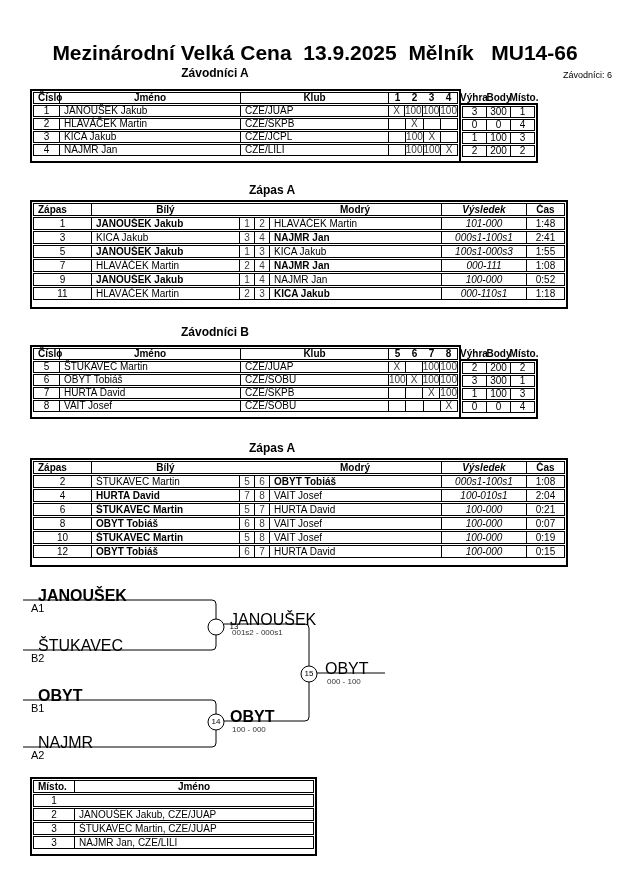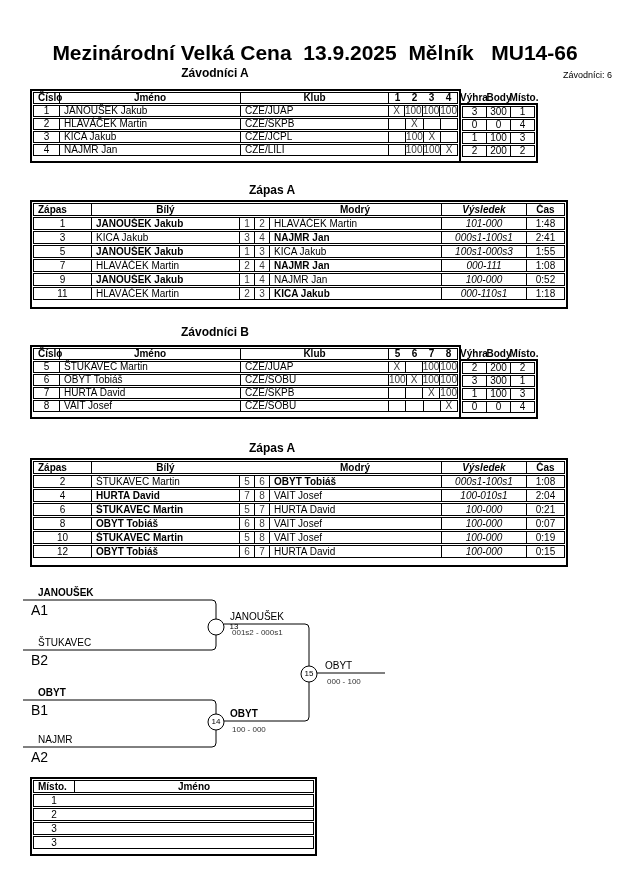--- a/index.html
+++ b/index.html
@@ -38,22 +38,22 @@
   .w-vysl{width:85px;font-style:italic;}
   .w-cas{flex:1;}
   
   .w-r{flex:1;}
   .rlbl{position:absolute;transform:translateX(-50%);font-size:10px;font-weight:bold;white-space:nowrap;}
   
   .w-misto{width:40px;}
   .w-nm{flex:1;}
   
   .bk-svg{position:absolute;left:0;top:580px;}
-  .bk-name{position:absolute;font-size:10px;white-space:nowrap;}
-  .bk-seed{position:absolute;font-size:14px;white-space:nowrap;}
+  .bk-name{position:absolute;font-size:16px;white-space:nowrap;}
+  .bk-seed{position:absolute;font-size:11px;white-space:nowrap;}
   .bk-score{position:absolute;font-size:8px;color:#333;white-space:nowrap;}
   .bk-num{position:absolute;transform:translate(-50%,-50%);font-size:8px;line-height:8px;}
 </style>
 </head>
 <body>
 
 <div class="page">
 
   <div class="title">Mezinárodní Velká Cena  13.9.2025  Mělník   MU14-66</div>
   <div class="sec-head" style="left:215px;top:66px;">Závodníci A</div>
@@ -406,23 +406,26 @@
       <div class="td l w-misto">Místo.</div>
       <div class="td bl w-nm">Jméno</div>
     </div>
     <div>
 
     <div class="tr">
         <div class="td w-misto">1</div>
       </div>
         <div class="tr">
         <div class="td w-misto">2</div>
+        <div class="td bl l w-nm">JANOUŠEK Jakub, CZE/JUAP</div>
       </div>
         <div class="tr">
         <div class="td w-misto">3</div>
+        <div class="td bl l w-nm">ŠTUKAVEC Martin, CZE/JUAP</div>
       </div>
         <div class="tr">
         <div class="td w-misto">3</div>
+        <div class="td bl l w-nm">NAJMR Jan, CZE/LILI</div>
       </div>
       </div>
   </div>
 
 </div>
 
 </body></html>

